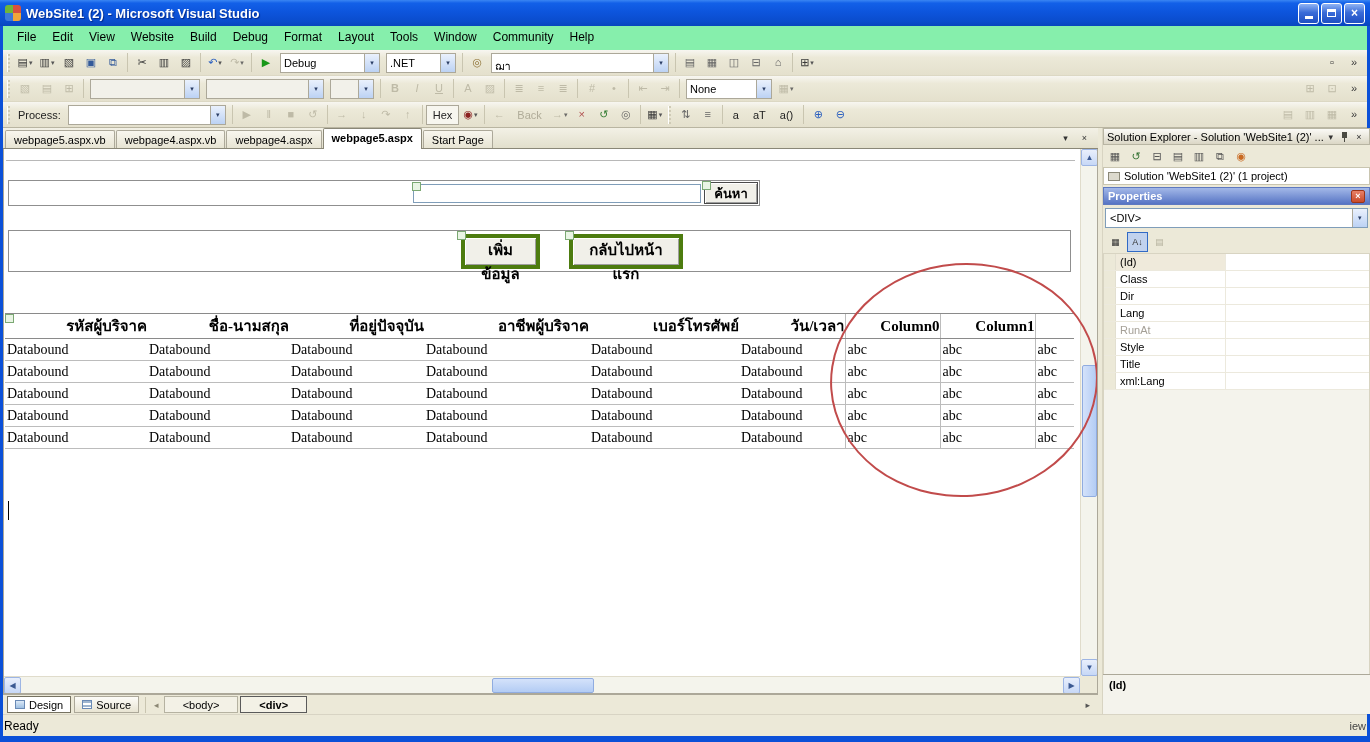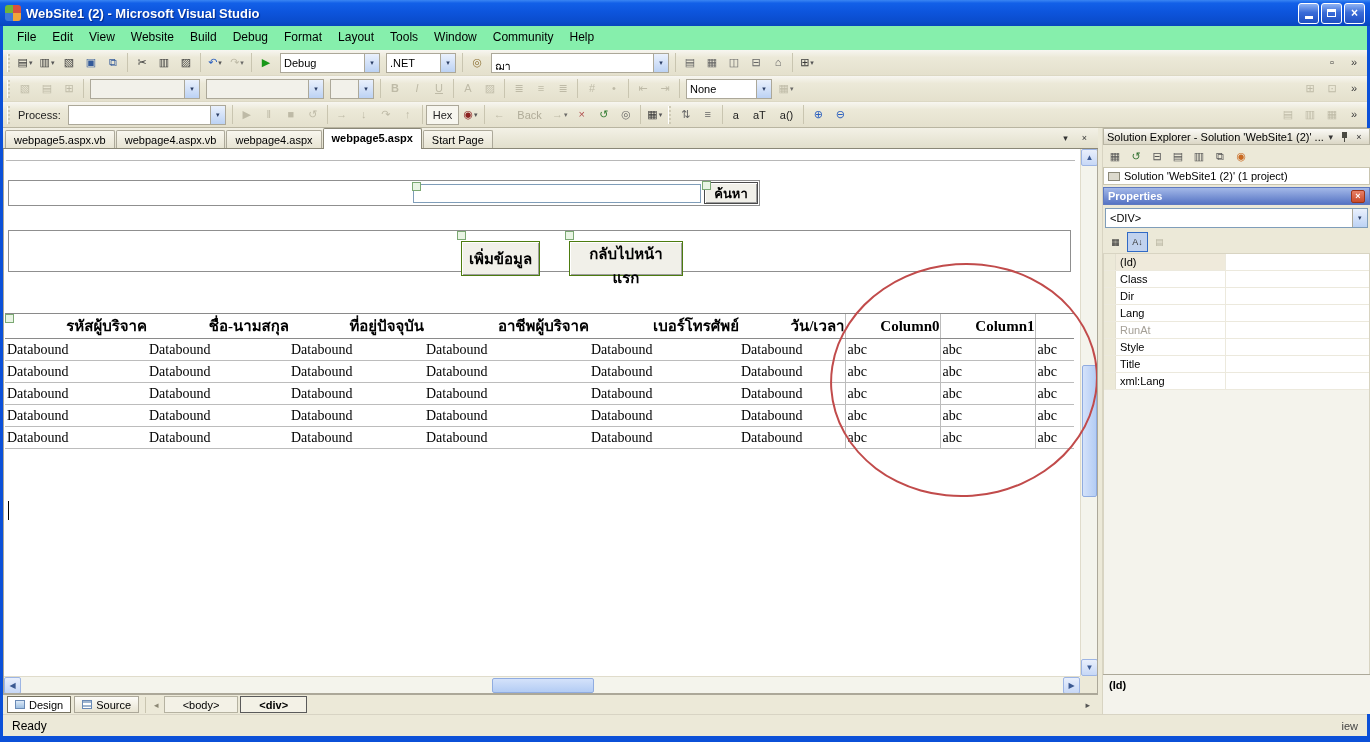--- a/index.html
+++ b/index.html
@@ -49,21 +49,21 @@
   .strip-btns{display:flex;align-items:center;gap:4px;padding:0 6px}
   .strip-btn{width:15px;height:15px;display:flex;align-items:center;justify-content:center;font-size:9px;color:#333;border:1px solid transparent}
   
   .designer{flex:1;position:relative;background:#fff;border:1px solid #ACA899;border-top:none;overflow:hidden;font-family:"Liberation Serif","DejaVu Serif",serif}
   .design-hr{position:absolute;left:2px;right:22px;top:11px;border-top:1px solid #b8b8b8}
   .asp-glyph{position:absolute;width:9px;height:9px;background:#E9F4E4;border:1px solid #7BA873;z-index:4}
   .search-panel{position:absolute;left:4px;top:31px;width:752px;height:26px;border:1px solid #8f8f8f}
   .designer-textbox{position:absolute;left:404px;top:3px;width:288px;height:19px;border:1px solid #7F9DB9;font:13px "Liberation Serif",serif;padding:0 2px}
   .search-btn{position:absolute;left:695px;top:1px;width:54px;height:22px;background:#F1F0E9;border:1px solid #4a4a4a;box-shadow:inset 1px 1px 0 #fff,inset -1px -1px 0 #9e9e9e;font:bold 13px "Liberation Serif",serif}
   .buttons-panel{position:absolute;left:4px;top:81px;width:1063px;height:42px;border:1px solid #8f8f8f}
-  .designer-btn{position:absolute;top:10px;height:35px;background:#F1F0E9;border:1px solid #4d7c0f;box-shadow:inset 1px 1px 0 #fff,inset -1px -1px 0 #9e9e9e;font:bold 15px "Liberation Serif",serif;padding:0 6px}
+  .designer-btn{position:absolute;top:3px;height:35px;background:#F1F0E9;border:4px solid #4d7c0f;box-shadow:inset 1px 1px 0 #fff,inset -1px -1px 0 #9e9e9e;font:bold 15px "Liberation Serif",serif;padding:0 6px}
   #btn-add{left:452px;width:79px}
   #btn-home{left:560px;width:114px}
   .grid-wrap{position:absolute;left:1px;top:164px;width:1069px;overflow:hidden}
   table.dgrid{border-collapse:collapse;table-layout:fixed;width:1125px}
   .dgrid th{font-size:15px;font-weight:bold;height:24px;text-align:right;border-top:1px solid #8a8a8a;border-bottom:1px solid #8a8a8a;overflow:hidden;white-space:nowrap}
   .dgrid td{font-size:14px;height:22px;border-bottom:1px solid #bcbcbc;padding:0 2px;overflow:hidden;white-space:nowrap}
   .dgrid .vl{border-left:1px solid #bcbcbc}
   .caret{position:absolute;left:4px;top:352px;width:1px;height:19px;background:#000}
   .red-ellipse{position:absolute;left:826px;top:114px;width:268px;height:234px;border:2px solid #C14B4B;border-radius:50%;transform:rotate(-4deg);pointer-events:none;z-index:5}
   
@@ -109,21 +109,21 @@
   .prow{display:flex;height:17px;border-bottom:1px solid #ECE9DD;font-size:11px}
   .pindent{width:12px;flex:0 0 12px;background:#ECE9D8;border-right:1px solid #E2DFD0}
   .pname{width:110px;flex:0 0 110px;padding:2px 0 0 4px;border-right:1px solid #ECE9DD;white-space:nowrap;overflow:hidden}
   .prow.selected .pname{background:#EFEADB}
   .prow.muted .pname{color:#A5A097}
   .pvalue{flex:1;padding:2px 3px 0}
   .props-fill{flex:1;background:#F4F3EC;border-left:1px solid #D8D4C2;border-right:1px solid #D8D4C2}
   .props-desc{height:40px;flex:0 0 40px;border-top:1px solid #ACA899;background:#F4F3EC;padding:4px 6px;font-size:11px}
   .desc-title{font-weight:bold}
   
-  .statusbar{height:22px;flex:0 0 22px;display:flex;align-items:center;padding:0 9px;background:#ECE9D8;border-top:1px solid #D8D4C4}
+  .statusbar{height:22px;flex:0 0 22px;display:flex;align-items:center;padding:0 1px;background:#ECE9D8;border-top:1px solid #D8D4C4}
   .status-right{margin-left:auto;font-size:11px;color:#444}
 </style>
 </head>
 <body>
 
 <div class="window">
   <div class="titlebar">
     <span class="title-icon"></span>
     <span class="title-text">WebSite1 (2) - Microsoft Visual Studio</span>
     <span class="win-controls">

